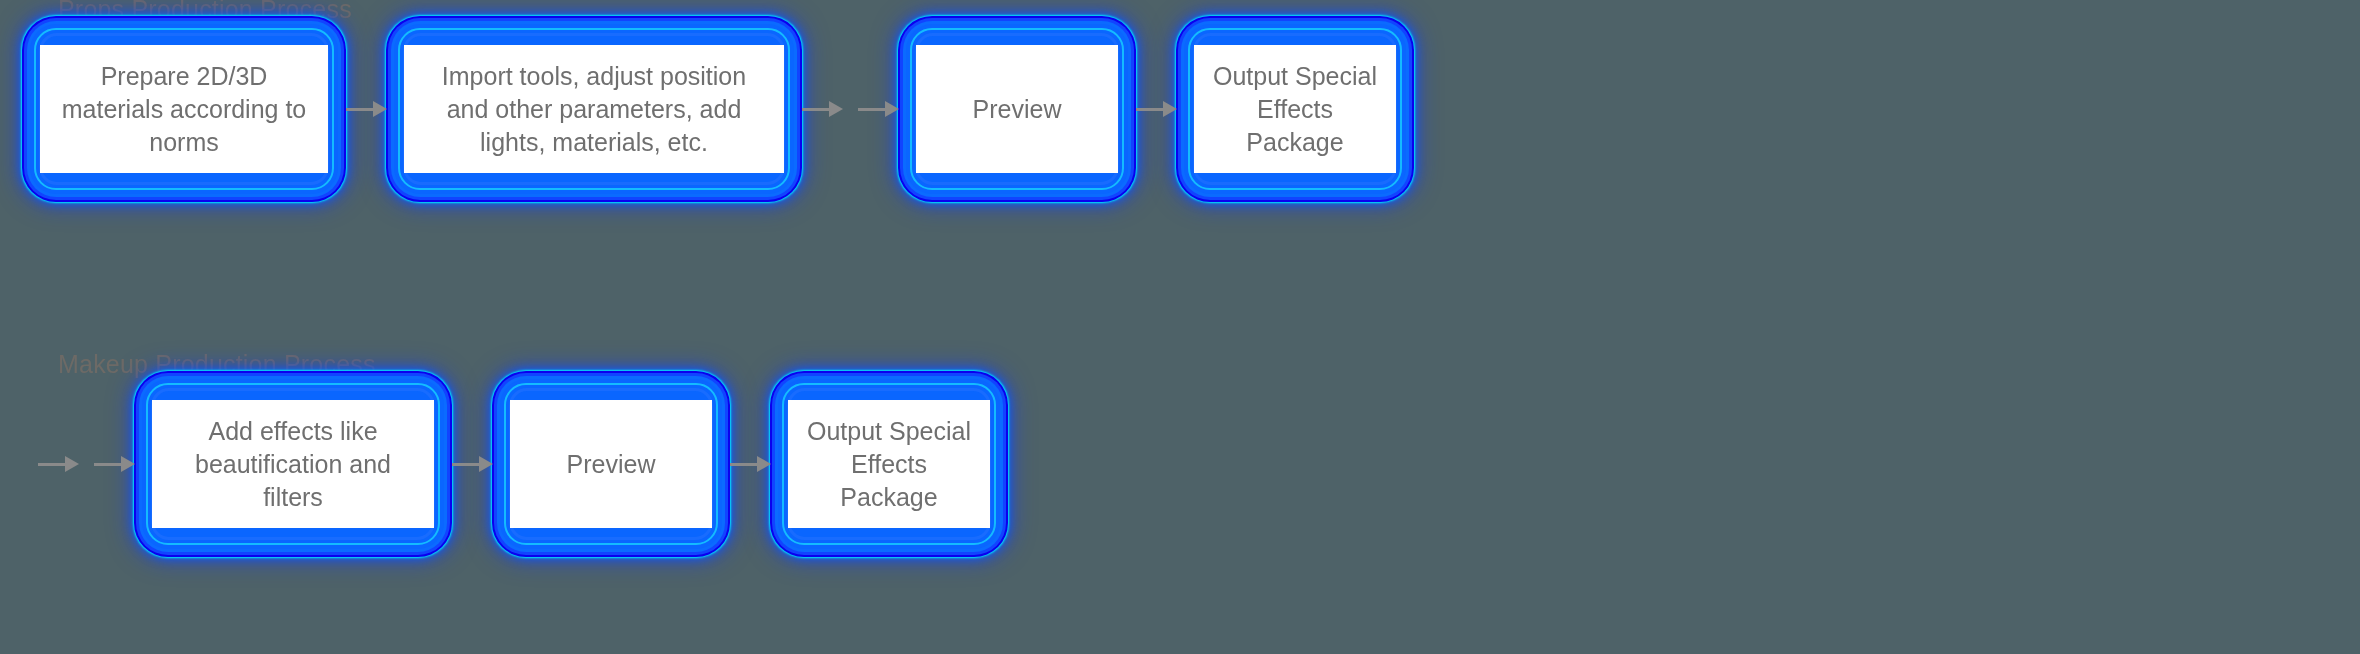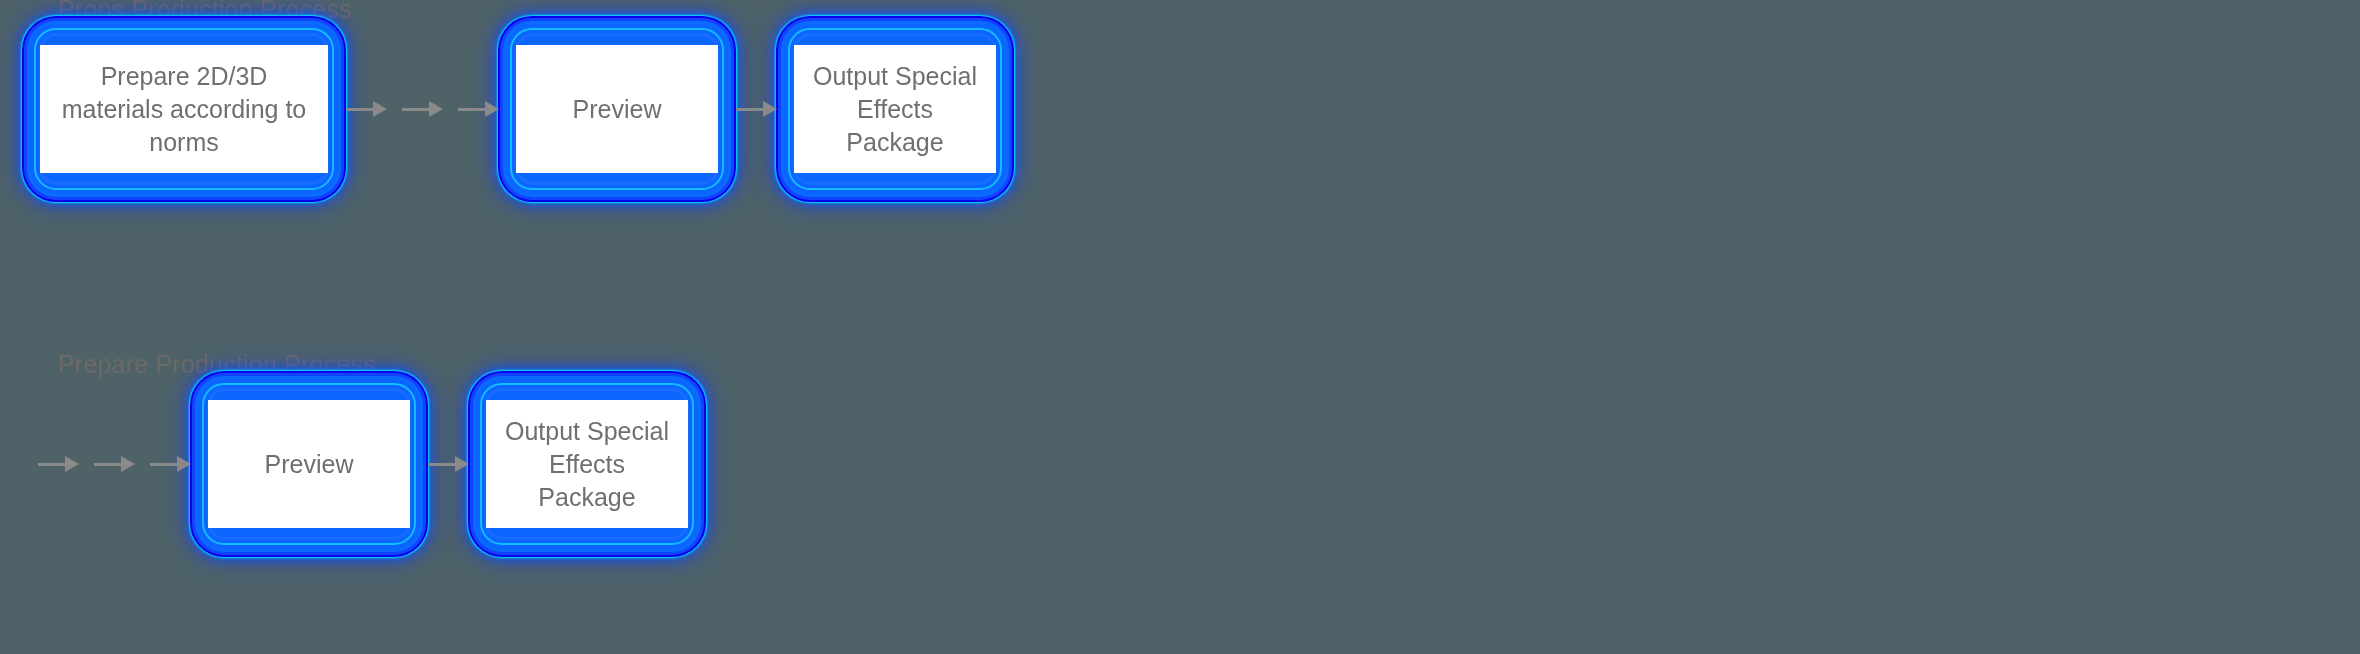--- a/index.html
+++ b/index.html
@@ -160,20 +160,25 @@
         <div class="node-inner">
           <div class="node-label">Prepare 2D/3D materials according to norms</div>
         </div>
       </div>
 
       <div class="arrow">
         <span class="shaft"></span>
         <span class="head"></span>
       </div>
 
+      <div class="node node-w2">
+        <div class="node-inner">
+          <div class="node-label">Import tools, adjust position and other parameters, add lights, materials, etc.</div>
+        </div>
+      </div>
 
       <div class="arrow">
         <span class="shaft"></span>
         <span class="head"></span>
       </div>
 
 
       <div class="arrow">
         <span class="shaft"></span>
         <span class="head"></span>
@@ -193,36 +198,41 @@
       <div class="node node-w5">
         <div class="node-inner">
           <div class="node-label">Output Special Effects Package</div>
         </div>
       </div>
 
     </div>
   </div>
 
   <div class="section section-makeup">
-    <div class="section-title">Prepare Production Process</div>
+    <div class="section-title">Makeup Production Process</div>
 
     <div class="flow">
 
 
       <div class="arrow">
         <span class="shaft"></span>
         <span class="head"></span>
       </div>
 
 
       <div class="arrow">
         <span class="shaft"></span>
         <span class="head"></span>
       </div>
 
+      <div class="node node-w3">
+        <div class="node-inner">
+          <div class="node-label">Add effects like beautification and filters</div>
+        </div>
+      </div>
 
       <div class="arrow">
         <span class="shaft"></span>
         <span class="head"></span>
       </div>
 
       <div class="node node-w4">
         <div class="node-inner">
           <div class="node-label">Preview</div>
         </div>

